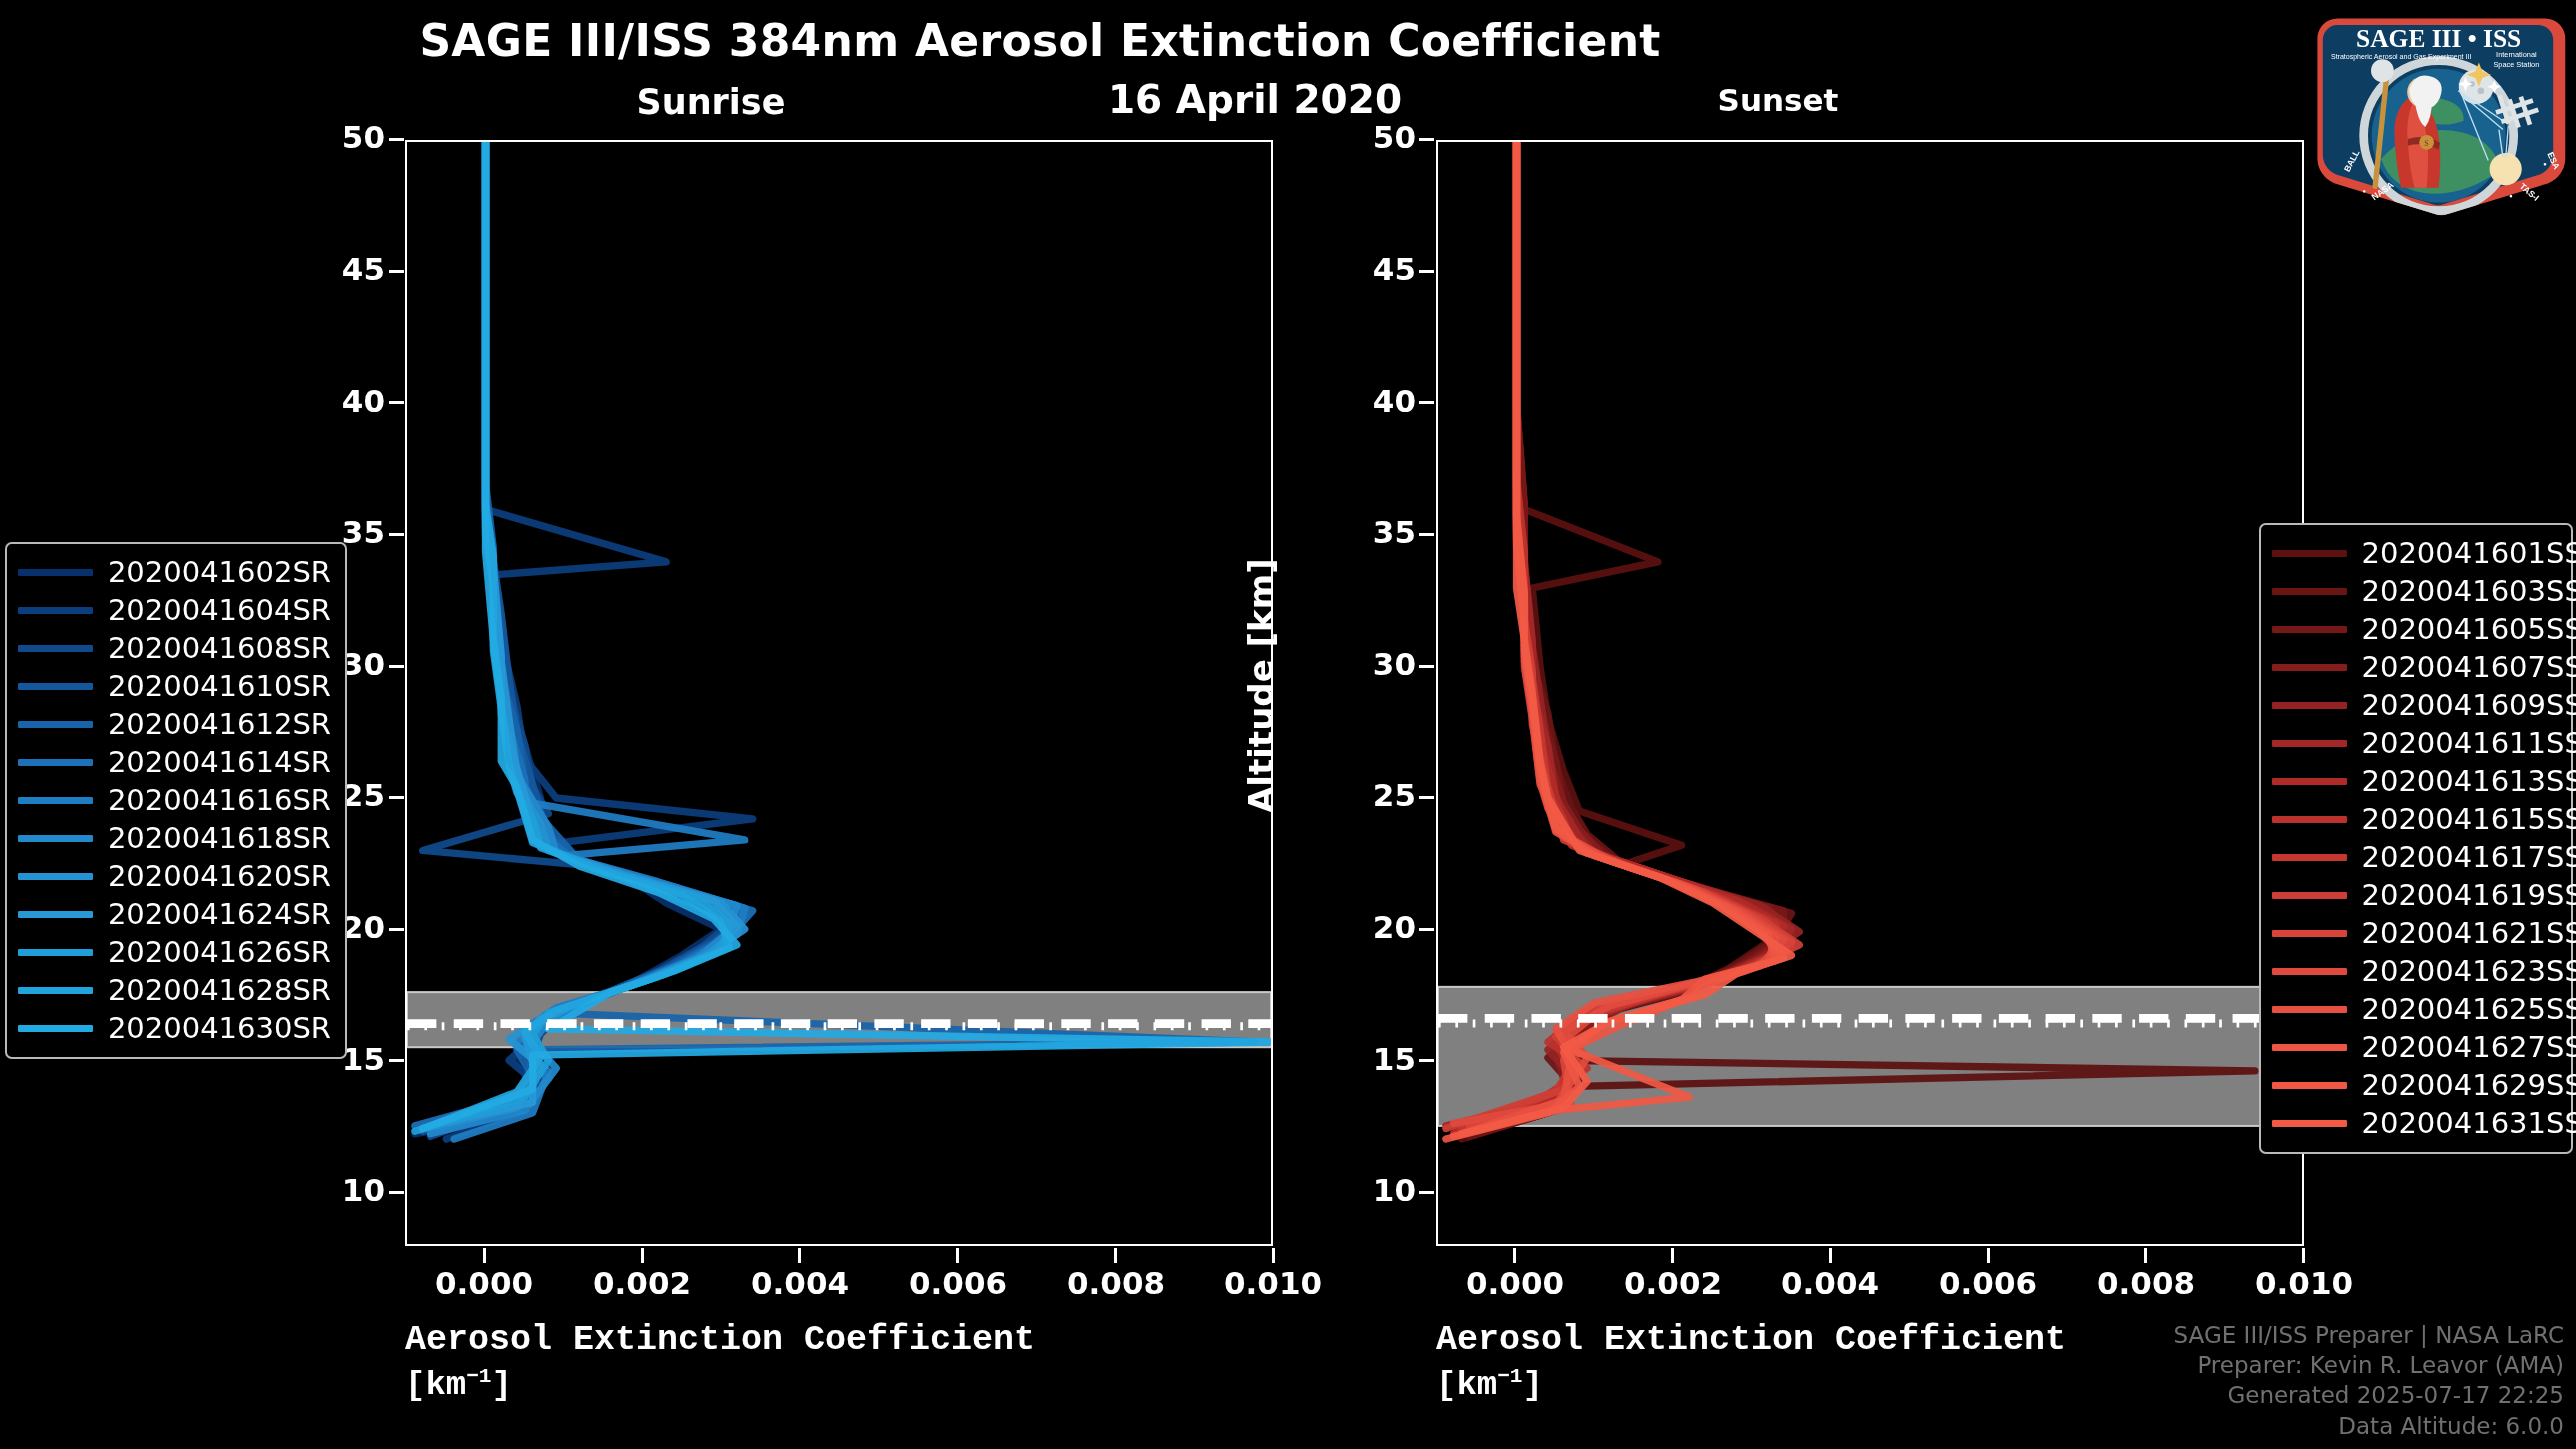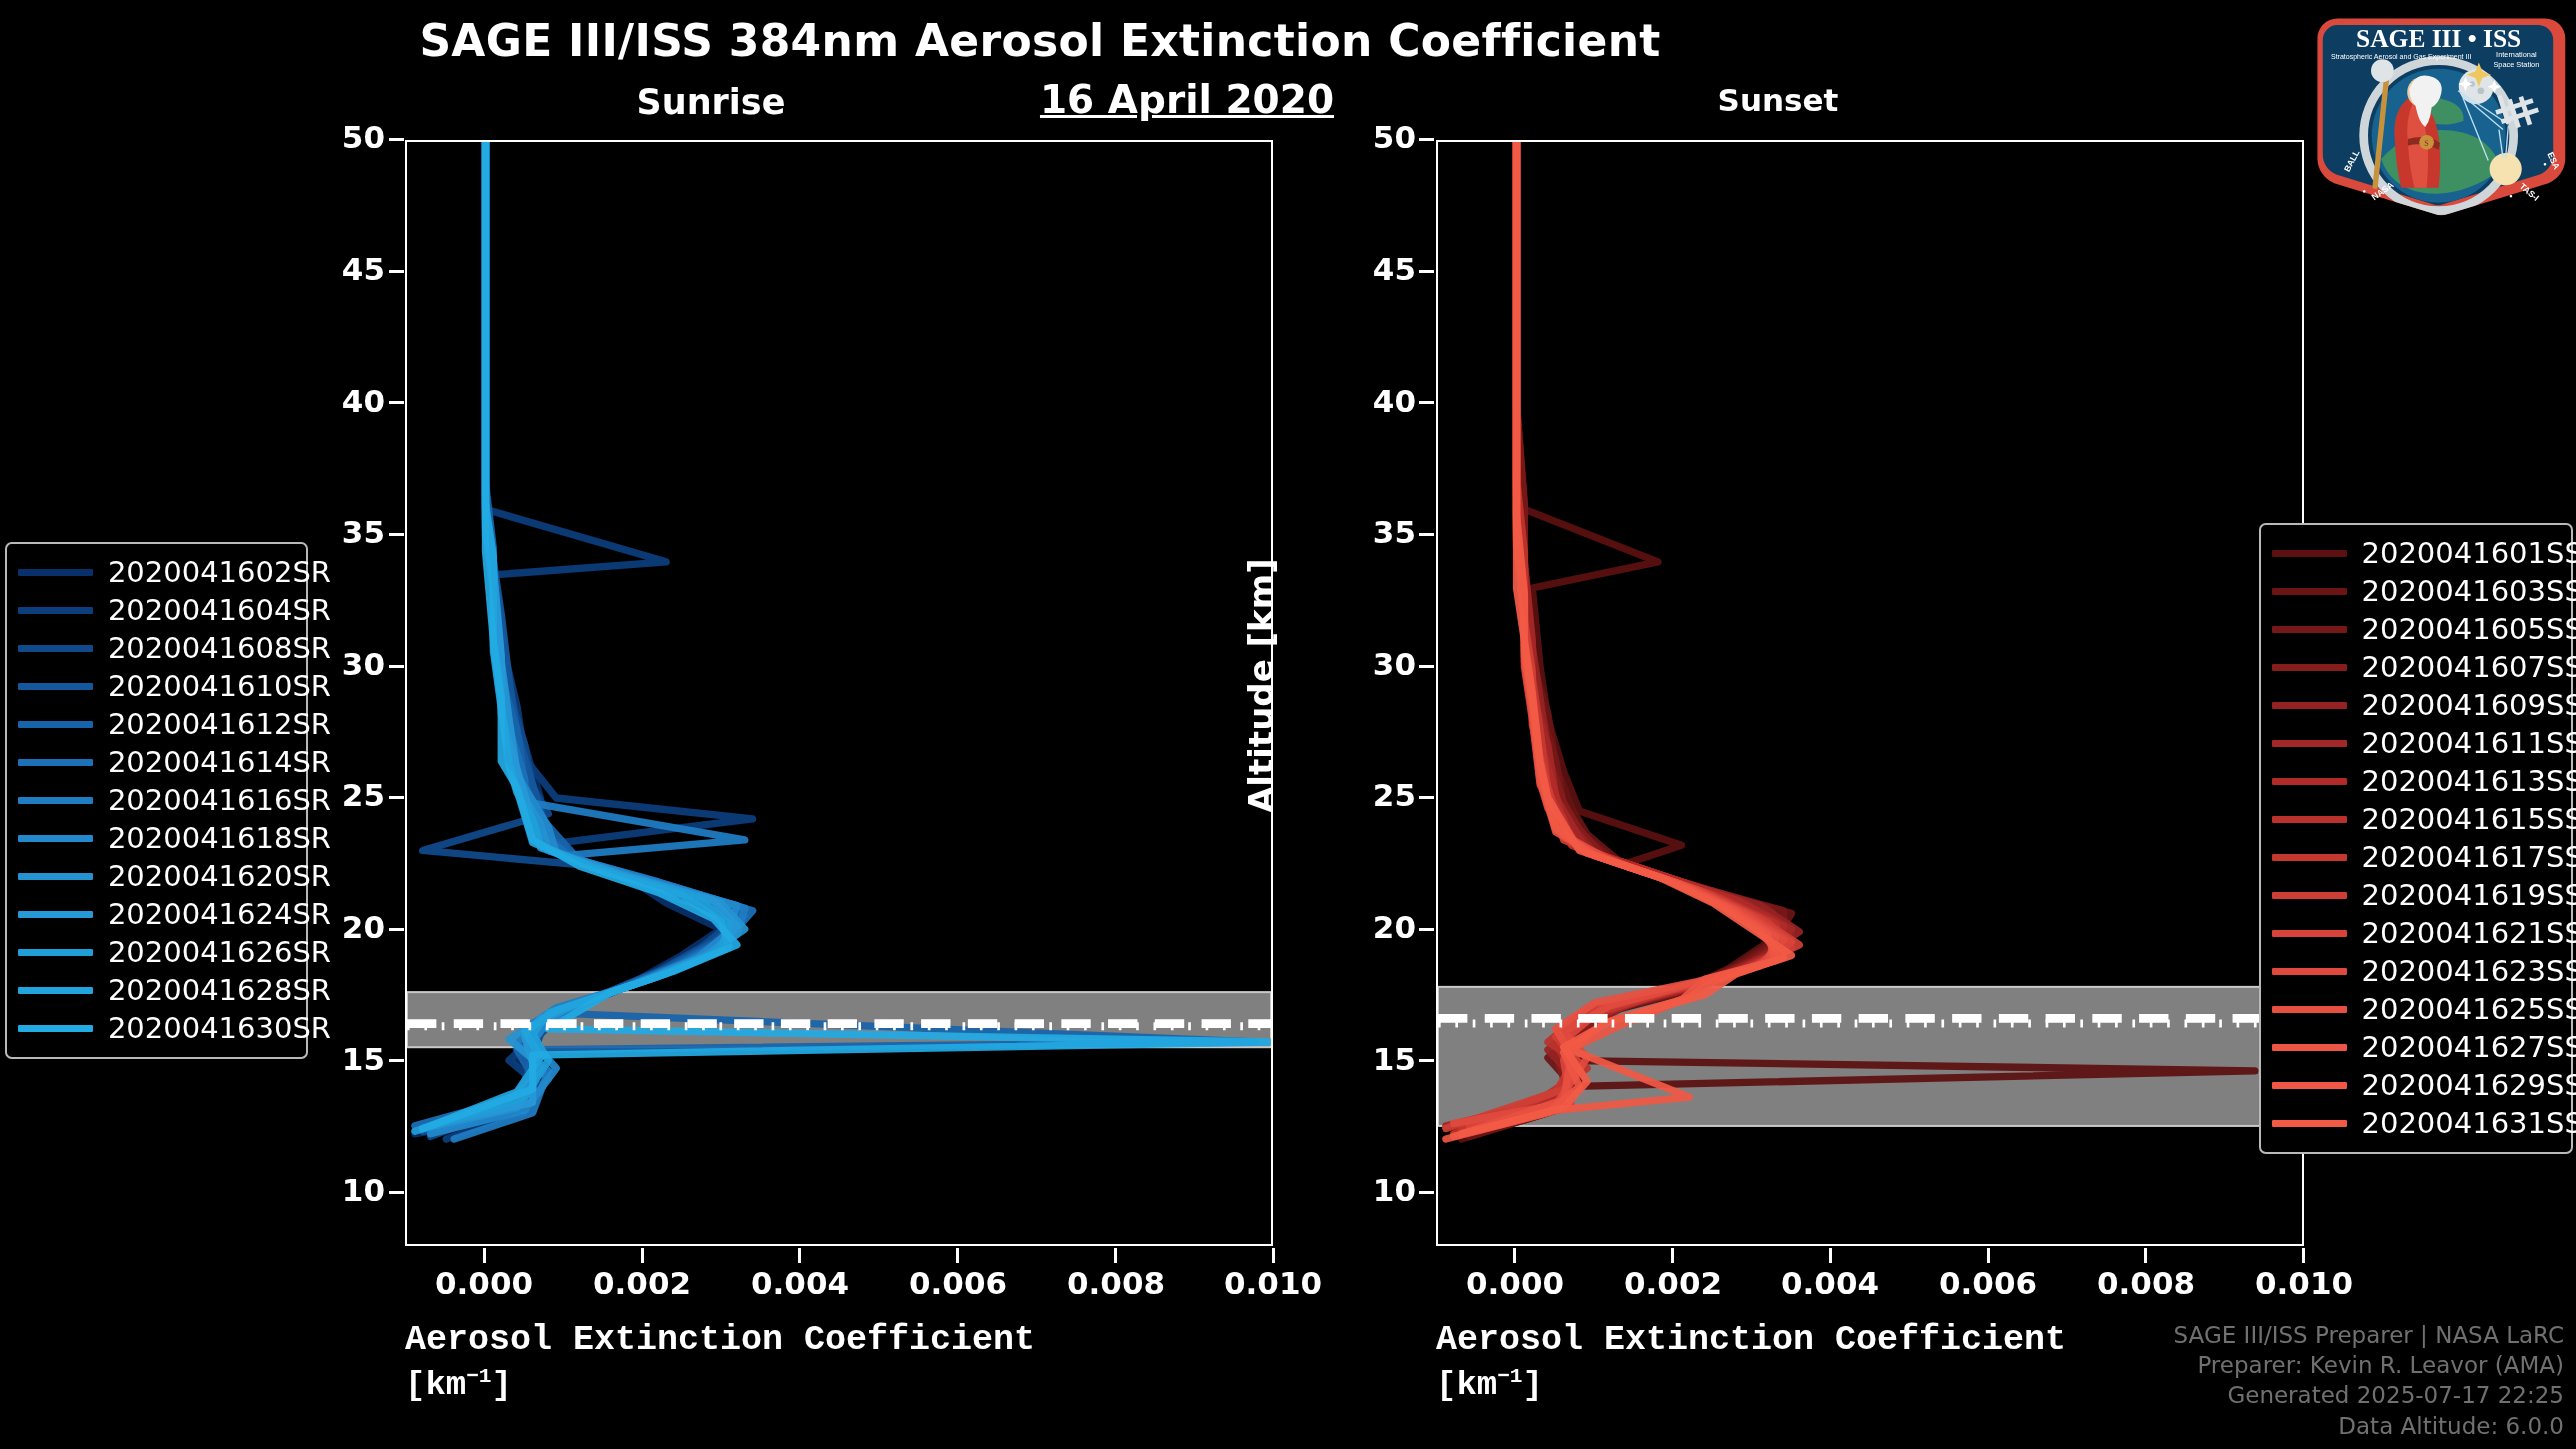--- a/index.html
+++ b/index.html
@@ -4,21 +4,21 @@
 <style>
   html,body{margin:0;padding:0;background:#000;}
   body{width:2576px;height:1449px;position:relative;overflow:hidden;
        font-family:"DejaVu Sans","Liberation Sans",sans-serif;color:#fff;}
 
   
   #main-title{position:absolute;left:0;top:14.8px;width:2080px;text-align:center;
     font-size:44px;font-weight:bold;letter-spacing:0.3px;}
   #sub-row{position:absolute;left:0;top:82px;width:2080px;height:47px;}
   #sub-sunrise{position:absolute;left:577px;top:0;width:268px;text-align:center;font-size:35px;font-weight:bold;}
-  #sub-date{position:absolute;left:952px;top:-5.4px;width:470px;text-align:center;font-size:39px;font-weight:bold;text-decoration:underline;}
+  #sub-date{position:absolute;left:1020px;top:-5.4px;width:470px;text-align:center;font-size:39px;font-weight:bold;}
   #sub-sunset{position:absolute;left:1644px;top:0;width:268px;text-align:center;font-size:31px;font-weight:bold;}
 
   
   .panel{position:absolute;border:2.7px solid #fff;background:#000;box-sizing:border-box;}
   #panel-sunrise{left:405px;top:140px;width:868px;height:1106px;}
   #panel-sunset{left:1436px;top:140px;width:868px;height:1106px;}
   .panel svg{display:block;width:100%;height:100%;}
 
   
   .ytick{position:absolute;text-align:right;font-size:31px;font-weight:bold;width:101px;}
@@ -28,21 +28,21 @@
 
   .ylabel{position:absolute;font-size:34px;font-weight:bold;
     transform:rotate(-90deg);transform-origin:left top;white-space:nowrap;}
   .xlabel{position:absolute;text-align:left;font-size:35px;font-weight:bold;width:868px;line-height:1.25;font-family:Liberation Mono, monospace;}
   .xlabel .unit{display:block;font-size:34px;}
   sup{font-size:.62em;vertical-align:super;}
 
   
   .legendbox{position:absolute;border:2px solid #b9b9b9;border-radius:6.7px;
     background:#000;padding:9.4px 13.4px 9.4px 10.7px;box-sizing:border-box;}
-  #legend-sunrise{left:5.4px;top:542px;width:303px;}
+  #legend-sunrise{left:5.4px;top:542px;width:342px;}
   #legend-sunset{left:2259px;top:523px;width:314px;}
   .legrow{display:flex;align-items:center;height:38px;}
   .legswatch{width:75px;height:7.4px;flex:0 0 75px;margin-right:14.8px;border-radius:1.3px;}
   .leglabel{font-size:29px;white-space:nowrap;}
 
   
   #legend-tropo{position:absolute;left:17.4px;top:1308px;width:376px;}
   .trow{display:flex;align-items:center;height:40px;}
   .ticon{width:78px;height:17.4px;flex:0 0 78px;margin-right:17.4px;position:relative;}
   .tlabel{font-size:29.5px;white-space:nowrap;}

